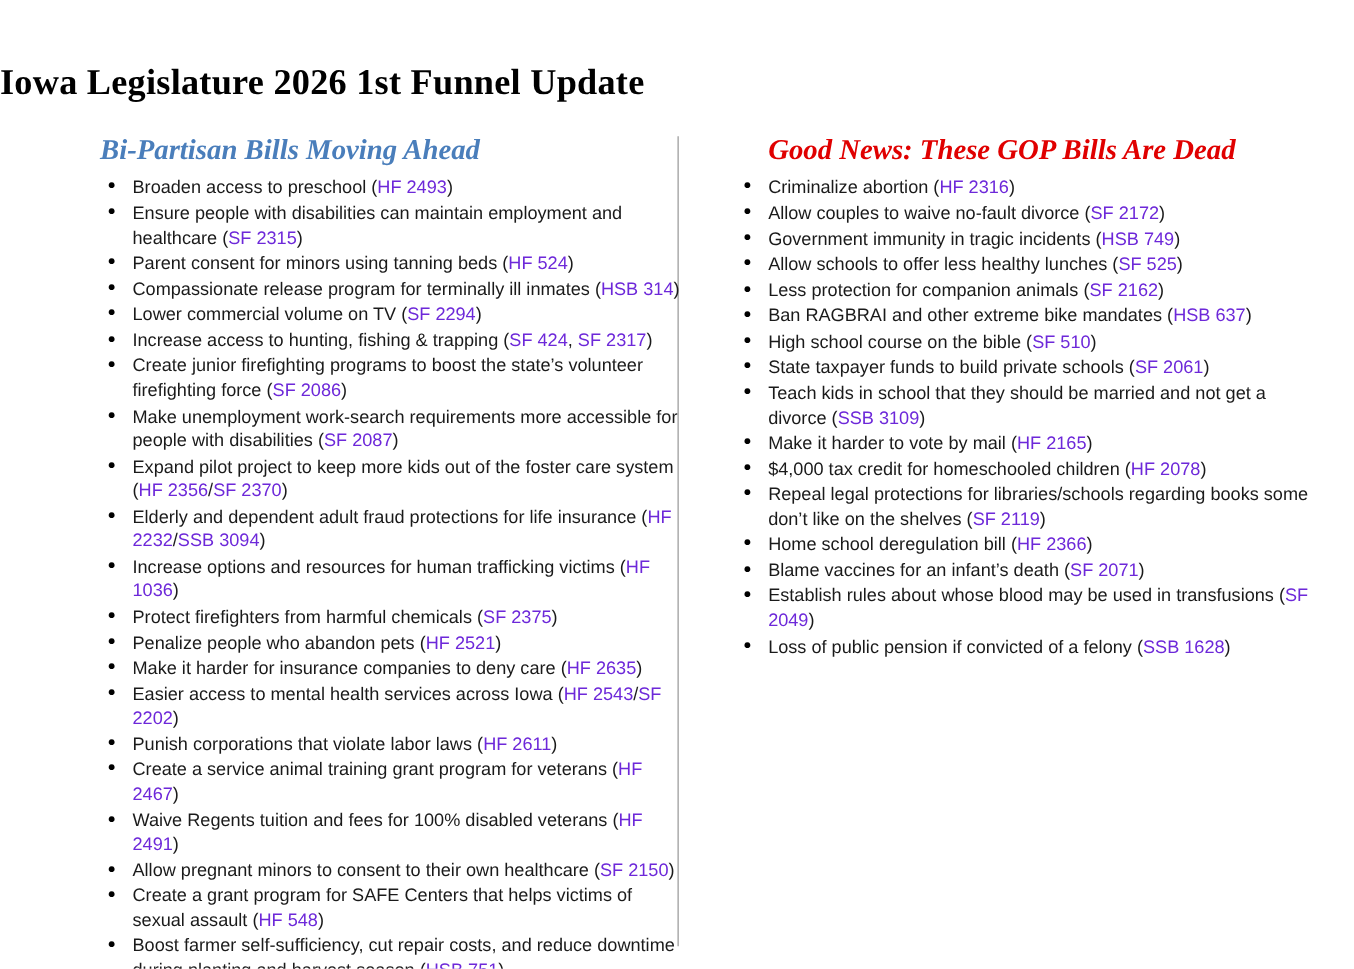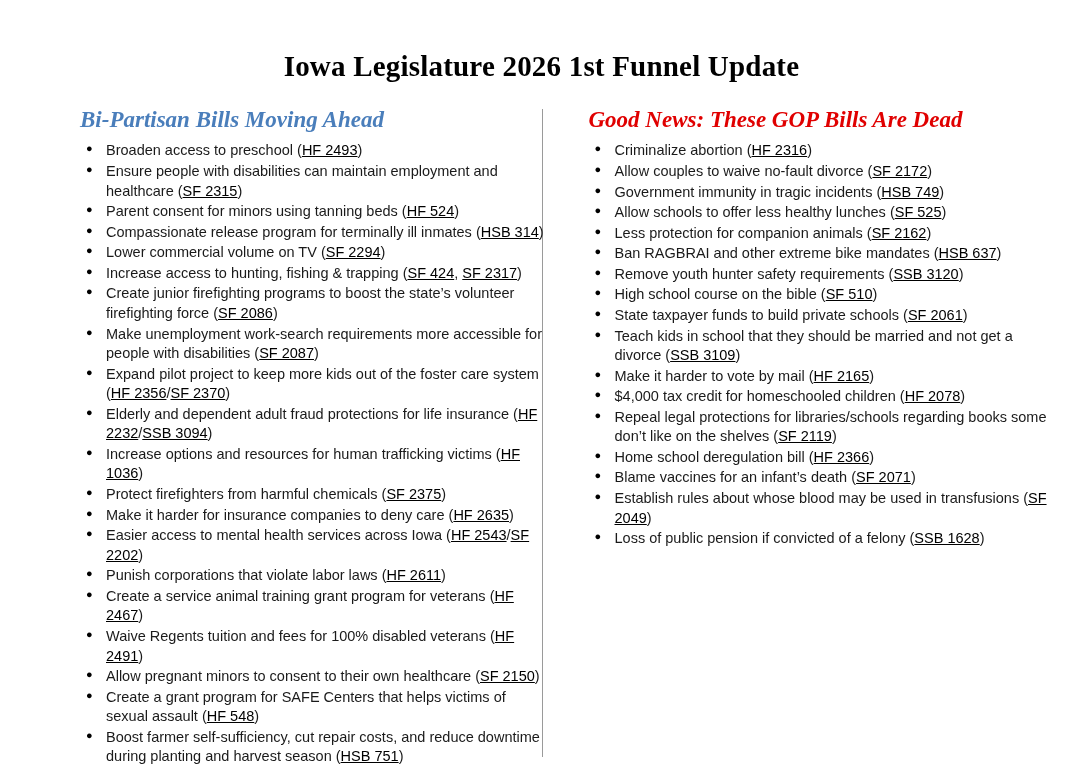--- a/index.html
+++ b/index.html
@@ -14,21 +14,21 @@
     color: #000000;
     overflow: hidden;
   }
   .page {
     position: relative;
     width: 1083px;
     height: 775px;
     box-sizing: border-box;
   }
   .doc-title {
-    text-align: center;
+    text-align: left;
     font-family: "Liberation Serif", serif;
     font-weight: bold;
     font-size: 29px;
     letter-spacing: 0.2px;
     margin-top: 50px;
     margin-bottom: 0;
     color: #000000;
   }
   .columns {
     display: flex;
@@ -59,21 +59,21 @@
   }
   .col-heading {
     font-family: "Liberation Serif", serif;
     font-style: italic;
     font-weight: bold;
     font-size: 23px;
     margin: 0 0 8px 0;
     line-height: 1.15;
   }
   .heading-blue { color: #4a7ebb; }
-  .heading-red  { color: #e00000; }
+  .heading-red  { color: #e00000; margin-left: 26px; }
 
   ul.bills {
     list-style: none;
     margin: 0;
     padding: 0;
   }
   ul.bills > li {
     position: relative;
     padding-left: 26px;
     margin: 0 0 0 0;
@@ -85,22 +85,21 @@
   ul.bills > li::before {
     content: "\25CF";
     position: absolute;
     left: 6px;
     top: -1px;
     font-size: 11px;
     color: #000;
     line-height: 1.6;
   }
   .lnk {
-    color: #000000;
-    text-decoration: underline;
+    color: #6d28d9;
     cursor: pointer;
   }
   .paren { color: #1a1a1a; }
 </style>
 </head>
 <body>
 
 <div class="page">
 
   <h1 class="doc-title">Iowa Legislature 2026 1st Funnel Update</h1>
@@ -116,41 +115,41 @@
           <li><span>Parent consent for minors using tanning beds</span> <span class="paren">(</span><span class="lnk">HF 524</span><span class="paren">)</span></li>
           <li><span>Compassionate release program for terminally ill inmates</span> <span class="paren">(</span><span class="lnk">HSB 314</span><span class="paren">)</span></li>
           <li><span>Lower commercial volume on TV</span> <span class="paren">(</span><span class="lnk">SF 2294</span><span class="paren">)</span></li>
           <li><span>Increase access to hunting, fishing &amp; trapping</span> <span class="paren">(</span><span class="lnk">SF 424</span><span class="paren">, </span><span class="lnk">SF 2317</span><span class="paren">)</span></li>
           <li><span>Create junior firefighting programs to boost the state’s volunteer firefighting force</span> <span class="paren">(</span><span class="lnk">SF 2086</span><span class="paren">)</span></li>
           <li><span>Make unemployment work-search requirements more accessible for people with disabilities</span> <span class="paren">(</span><span class="lnk">SF 2087</span><span class="paren">)</span></li>
           <li><span>Expand pilot project to keep more kids out of the foster care system</span> <span class="paren">(</span><span class="lnk">HF 2356</span><span class="paren">/</span><span class="lnk">SF 2370</span><span class="paren">)</span></li>
           <li><span>Elderly and dependent adult fraud protections for life insurance</span> <span class="paren">(</span><span class="lnk">HF 2232</span><span class="paren">/</span><span class="lnk">SSB 3094</span><span class="paren">)</span></li>
           <li><span>Increase options and resources for human trafficking victims</span> <span class="paren">(</span><span class="lnk">HF 1036</span><span class="paren">)</span></li>
           <li><span>Protect firefighters from harmful chemicals</span> <span class="paren">(</span><span class="lnk">SF 2375</span><span class="paren">)</span></li>
+          <li><span>Penalize people who abandon pets</span> <span class="paren">(</span><span class="lnk">HF 2521</span><span class="paren">)</span></li>
           <li><span>Make it harder for insurance companies to deny care</span> <span class="paren">(</span><span class="lnk">HF 2635</span><span class="paren">)</span></li>
           <li><span>Easier access to mental health services across Iowa</span> <span class="paren">(</span><span class="lnk">HF 2543</span><span class="paren">/</span><span class="lnk">SF 2202</span><span class="paren">)</span></li>
           <li><span>Punish corporations that violate labor laws</span> <span class="paren">(</span><span class="lnk">HF 2611</span><span class="paren">)</span></li>
           <li><span>Create a service animal training grant program for veterans</span> <span class="paren">(</span><span class="lnk">HF 2467</span><span class="paren">)</span></li>
           <li><span>Waive Regents tuition and fees for 100% disabled veterans </span> <span class="paren">(</span><span class="lnk">HF 2491</span><span class="paren">)</span></li>
           <li><span>Allow pregnant minors to consent to their own healthcare</span> <span class="paren">(</span><span class="lnk">SF 2150</span><span class="paren">)</span></li>
           <li><span>Create a grant program for SAFE Centers that helps victims of sexual assault</span> <span class="paren">(</span><span class="lnk">HF 548</span><span class="paren">)</span></li>
           <li><span>Boost farmer self-sufficiency, cut repair costs, and reduce downtime during planting and harvest season</span> <span class="paren">(</span><span class="lnk">HSB 751</span><span class="paren">)</span></li>
         </ul>
     </div>
 
     <div class="col col-right">
       <h2 class="col-heading heading-red">Good News: These GOP Bills Are Dead</h2>
       <ul class="bills">
           <li><span>Criminalize abortion</span> <span class="paren">(</span><span class="lnk">HF 2316</span><span class="paren">)</span></li>
           <li><span>Allow couples to waive no-fault divorce</span> <span class="paren">(</span><span class="lnk">SF 2172</span><span class="paren">)</span></li>
           <li><span>Government immunity in tragic incidents</span> <span class="paren">(</span><span class="lnk">HSB 749</span><span class="paren">)</span></li>
           <li><span>Allow schools to offer less healthy lunches</span> <span class="paren">(</span><span class="lnk">SF 525</span><span class="paren">)</span></li>
           <li><span>Less protection for companion animals</span> <span class="paren">(</span><span class="lnk">SF 2162</span><span class="paren">)</span></li>
           <li><span>Ban RAGBRAI and other extreme bike mandates</span> <span class="paren">(</span><span class="lnk">HSB 637</span><span class="paren">)</span></li>
-          <li><span>Remove youth hunter safety requirements</span> <span class="paren">(</span><span class="lnk">SSB 3120</span><span class="paren">)</span></li>
           <li><span>High school course on the bible</span> <span class="paren">(</span><span class="lnk">SF 510</span><span class="paren">)</span></li>
           <li><span>State taxpayer funds to build private schools</span> <span class="paren">(</span><span class="lnk">SF 2061</span><span class="paren">)</span></li>
           <li><span>Teach kids in school that they should be married and not get a divorce</span> <span class="paren">(</span><span class="lnk">SSB 3109</span><span class="paren">)</span></li>
           <li><span>Make it harder to vote by mail</span> <span class="paren">(</span><span class="lnk">HF 2165</span><span class="paren">)</span></li>
           <li><span>$4,000 tax credit for homeschooled children</span> <span class="paren">(</span><span class="lnk">HF 2078</span><span class="paren">)</span></li>
           <li><span>Repeal legal protections for libraries/schools regarding books some don’t like on the shelves</span> <span class="paren">(</span><span class="lnk">SF 2119</span><span class="paren">)</span></li>
           <li><span>Home school deregulation bill</span> <span class="paren">(</span><span class="lnk">HF 2366</span><span class="paren">)</span></li>
           <li><span>Blame vaccines for an infant’s death</span> <span class="paren">(</span><span class="lnk">SF 2071</span><span class="paren">)</span></li>
           <li><span>Establish rules about whose blood may be used in transfusions</span> <span class="paren">(</span><span class="lnk">SF 2049</span><span class="paren">)</span></li>
           <li><span>Loss of public pension if convicted of a felony</span> <span class="paren">(</span><span class="lnk">SSB 1628</span><span class="paren">)</span></li>

